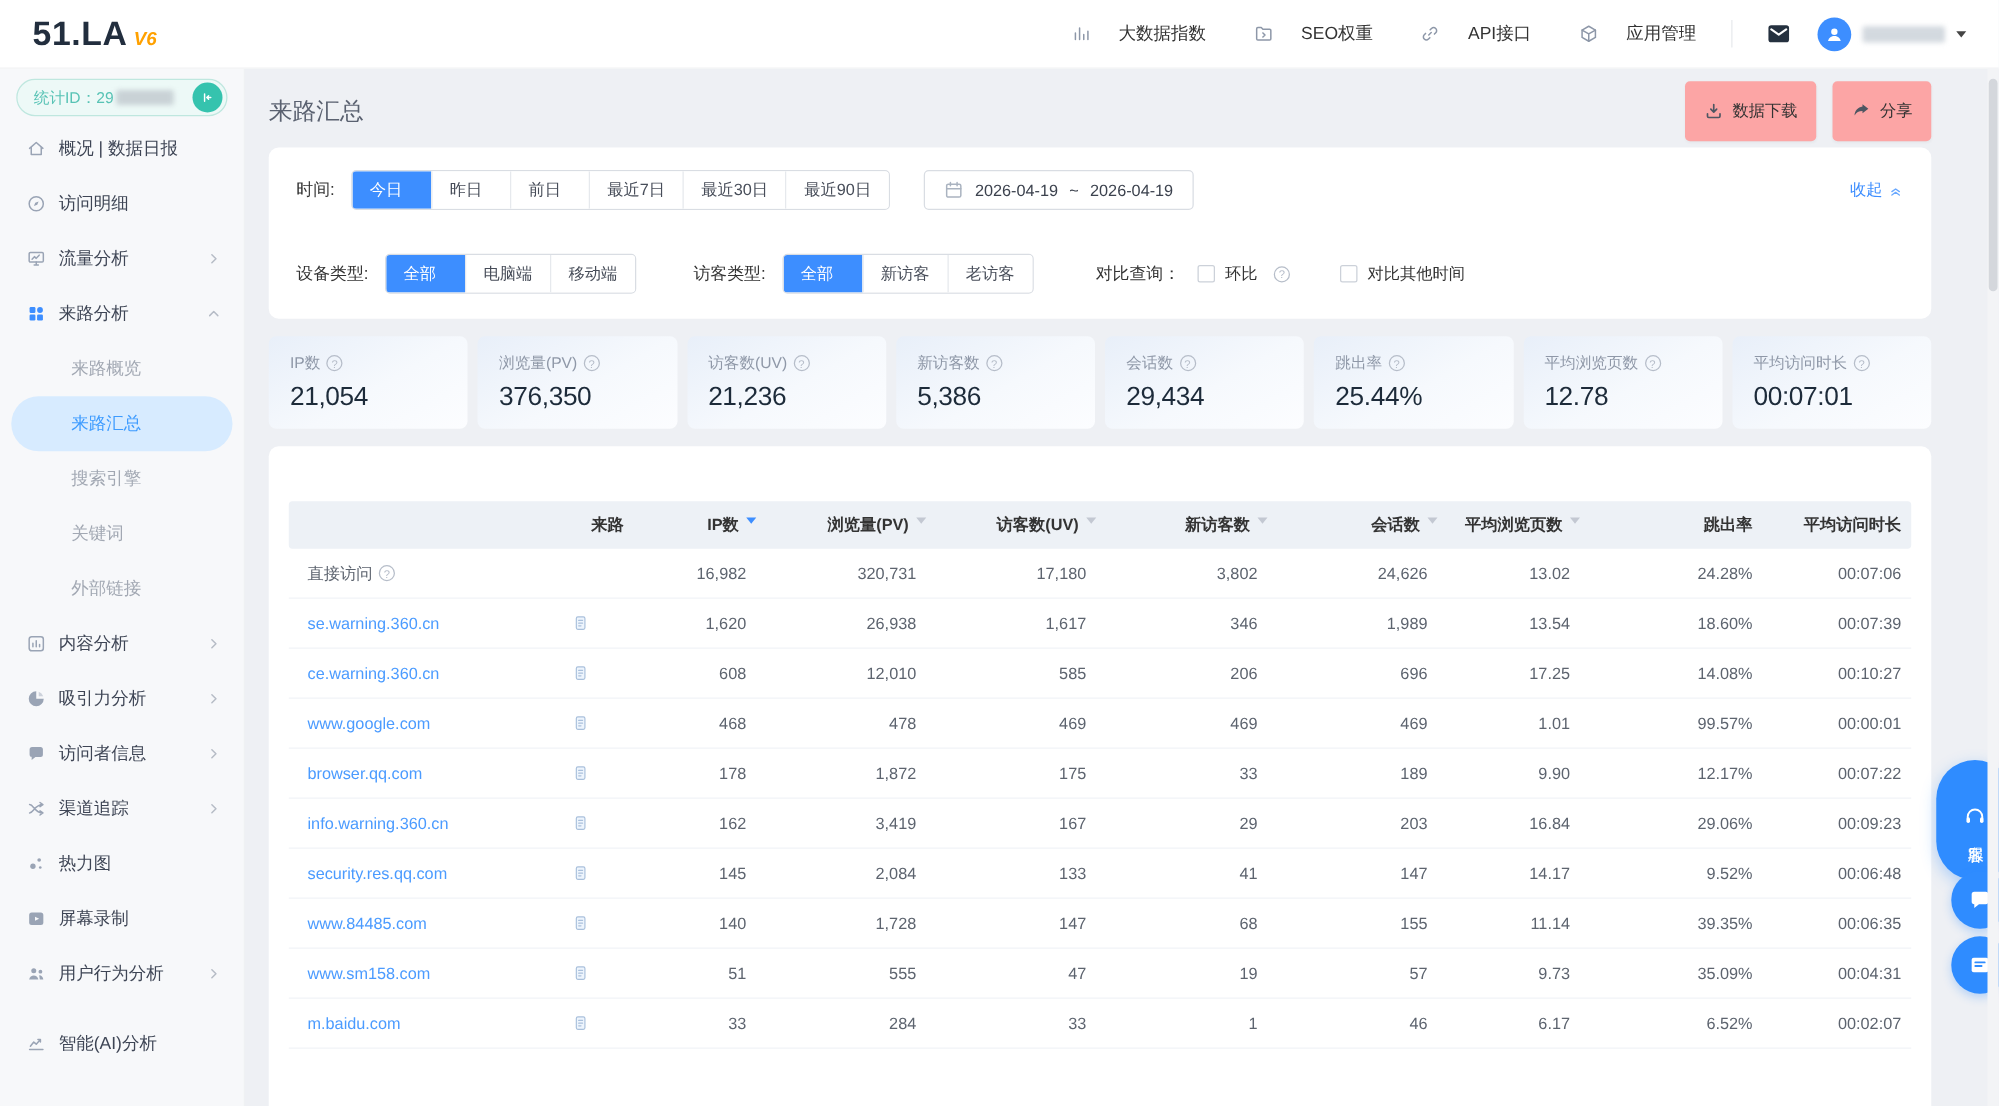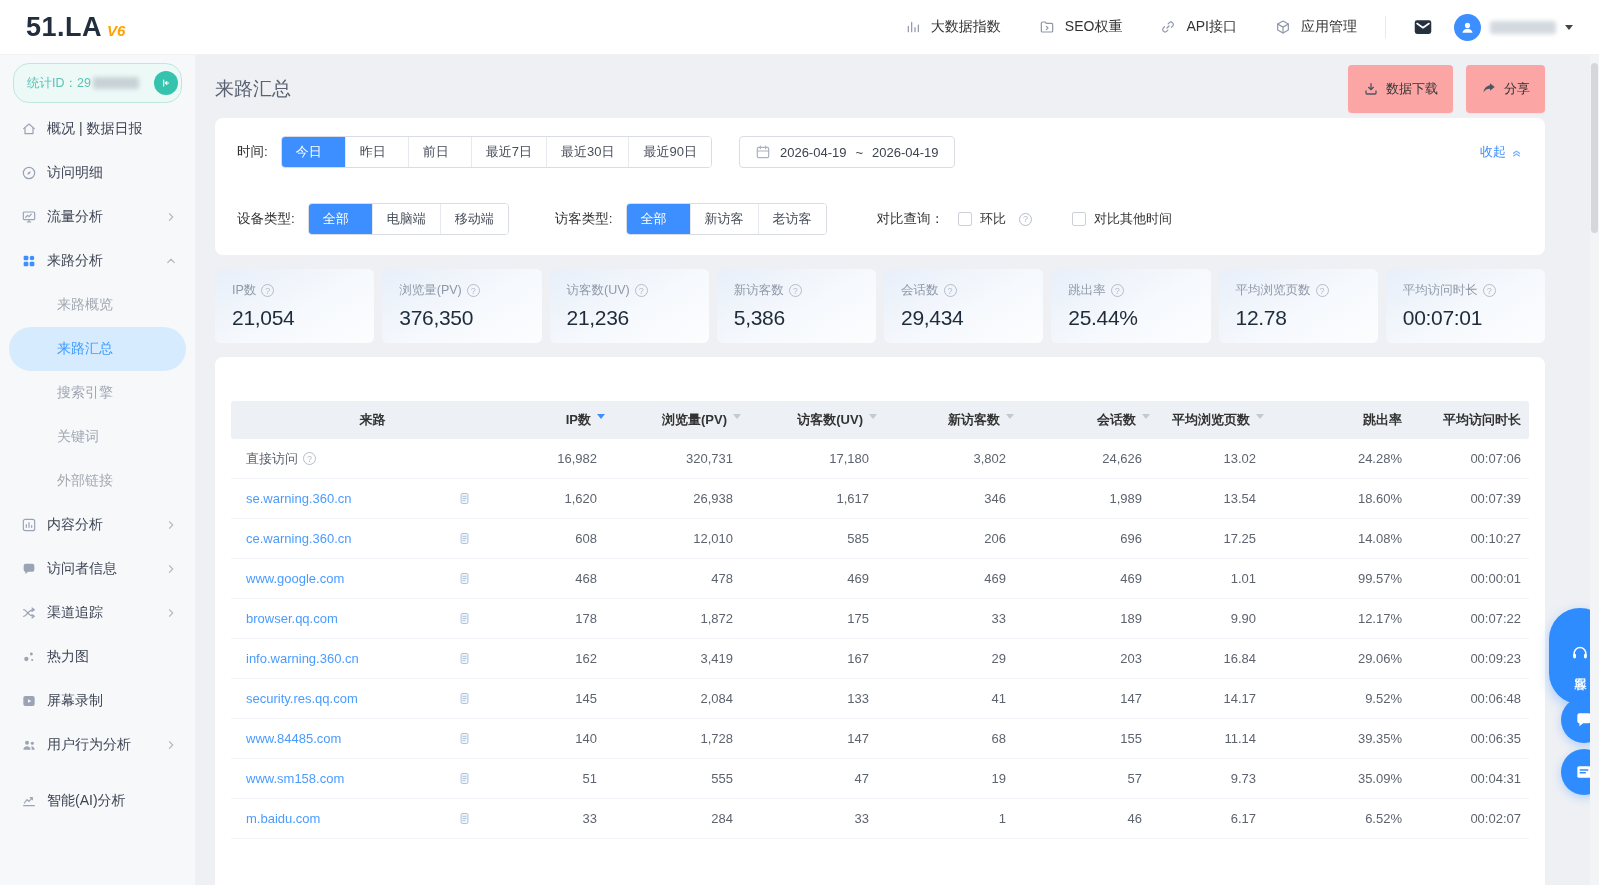--- a/index.html
+++ b/index.html
@@ -6,34 +6,34 @@
 html,body{width:1599px;height:885px;overflow:hidden;font-family:"Liberation Sans","DejaVu Sans",sans-serif;background:#eef0f4;color:#333;font-size:13px}
 .ic{display:inline-flex;flex:none}
 .ic svg{width:16px;height:16px;display:block}
 
 
 .topbar{position:absolute;top:0;left:0;right:0;height:55px;background:#fff;display:flex;align-items:center;padding:0 26px;z-index:20;border-bottom:1px solid #f1f2f4}
 .logo{display:flex;align-items:baseline;gap:5px;cursor:pointer}
 .logo-main{font-size:27px;font-weight:800;color:#222e3e;letter-spacing:.5px}
 .logo-v{color:#ffa100;font-size:15px;font-weight:700;font-style:italic}
 .topnav{margin-left:auto;display:flex;align-items:center;gap:38px}
-.nav-item{display:flex;align-items:center;gap:10px;color:#333;cursor:pointer;font-size:14px}
+.nav-item{display:flex;align-items:center;gap:22px;color:#333;cursor:pointer;font-size:14px}
 .nav-item .ic{color:#8d97a8}
 .user-area{display:flex;align-items:center;margin-left:28px}
 .vdiv{width:1px;height:22px;background:#e8eaed;margin-right:26px}
 .mail{color:#25313f;cursor:pointer}
 .mail svg{width:22px;height:22px}
 .avatar{width:27px;height:27px;border-radius:50%;background:#3d8eff;display:flex;align-items:center;justify-content:center;margin-left:20px;cursor:pointer}
 .avatar svg{width:17px;height:17px}
 .blur-name{width:66px;height:13px;background:#d3d9df;border-radius:2px;filter:blur(2px);margin-left:9px}
 .caret-down{width:0;height:0;border:4.5px solid transparent;border-top:5.5px solid #444;margin-left:9px;margin-top:5px;cursor:pointer}
 
 
 .sidebar{position:absolute;top:55px;left:0;bottom:0;width:196px;background:#f7f8fa;border-right:1px solid #eff1f3;overflow:hidden;z-index:10}
-.statid{margin:8px 13px 4px;height:40px;border:1px solid #bfe7df;background:#edf9f7;border-radius:16px;display:flex;align-items:center;padding:0 3px 0 13px;color:#58c3b5;font-size:12.5px}
+.statid{margin:8px 13px 4px;height:30px;border:1px solid #bfe7df;background:#edf9f7;border-radius:16px;display:flex;align-items:center;padding:0 3px 0 13px;color:#58c3b5;font-size:12.5px}
 .statid-blur{width:46px;height:12px;background:#c9d2d6;border-radius:2px;filter:blur(2px);margin:0 4px 0 2px}
 .statid-btn{width:24px;height:24px;border-radius:50%;background:#35c3ae;color:#fff;display:flex;align-items:center;justify-content:center;margin-left:auto;cursor:pointer}
 .statid-btn svg{width:14px;height:14px}
 #menu{margin-top:4px}
 .m-item{height:44px;display:flex;align-items:center;padding:0 18px 0 21px;gap:10px;color:#3e4555;font-size:14px;cursor:pointer}
 .m-item .ic{color:#9aa4b5}
 .m-item .ic.blue{color:#3d8eff}
 .m-label{flex:1;white-space:nowrap}
 .chev{color:#b6bcc6;display:flex}
 .chev svg{width:12px;height:12px}
@@ -71,21 +71,21 @@
 
 .stats{display:grid;grid-template-columns:repeat(8,1fr);gap:8px;margin-top:14px}
 .stat-card{height:74px;border-radius:6px;padding:13px 17px;background:linear-gradient(150deg,#e8eff9 0%,#f6f9fd 55%,#fcfdff 100%)}
 .stat-label{display:flex;align-items:center;color:#8f98a8;font-size:12.5px;white-space:nowrap}
 .stat-value{margin-top:7px;font-size:21px;font-weight:400;color:#1d2b3a;letter-spacing:-.3px}
 
 .table-card{background:#fff;border-radius:8px;margin-top:14px;padding:44px 16px 0;height:620px}
 .trow{display:grid;grid-template-columns:226px 42px 106px 136px 136px 137px 136px 114px 146px 119px;align-items:center}
 .thead{background:#edf1f6;height:38px;border-radius:3px;font-weight:700;color:#333}
 .th{font-size:13px}
-.th.name{padding-left:15px;grid-column:1/3;text-align:center}
+.th.name{padding-left:15px;grid-column:1/3;text-align:right}
 .th.num{text-align:right}
 .th.nosort{padding-right:8px}
 .tr{height:40px;border-bottom:1px solid #f1f4f8}
 .td{font-size:13px;color:#5d646f}
 .td.name{padding-left:15px;display:flex;align-items:center}
 .td.num{text-align:right;padding-right:8px}
 .src-link{color:#4b9bff;cursor:pointer;text-decoration:none}
 .doc{display:flex;cursor:pointer;color:#a9c0dc}
 .doc svg{width:15px;height:17px}
 .sort{display:inline-block;width:0;height:0;border:4px solid transparent;border-top:5px solid #c3c8d2;margin-left:6px;vertical-align:1px}
@@ -245,20 +245,34 @@
         <span>外部链接</span>
       </div>
       <div class="m-item">
         <span class="ic ">
           <svg viewBox="0 0 24 24" fill="none" stroke="currentColor" stroke-width="1.8" stroke-linecap="round" stroke-linejoin="round">
             <rect x="3.5" y="3.5" width="17" height="17" rx="3"></rect>
             <path d="M8 15.5v-4M12 15.5v-7M16 15.5V13"></path>
           </svg>
         </span>
         <span class="m-label">内容分析</span>
+        <span class="chev right">
+          <svg viewBox="0 0 24 24" fill="none" stroke="currentColor" stroke-width="2.4" stroke-linecap="round" stroke-linejoin="round">
+            <path d="M9 5.5 15.5 12 9 18.5"></path>
+          </svg>
+        </span>
+      </div>
+      <div class="m-item">
+        <span class="ic ">
+          <svg viewBox="0 0 24 24" fill="none" stroke="currentColor" stroke-width="1.8" stroke-linecap="round" stroke-linejoin="round">
+            <path d="M12 3a9 9 0 1 0 9 9h-9z" fill="currentColor" stroke="none"></path>
+            <path d="M15 3.6A9 9 0 0 1 20.4 9H15z" fill="currentColor" stroke="none" opacity=".45"></path>
+          </svg>
+        </span>
+        <span class="m-label">吸引力分析</span>
         <span class="chev right">
           <svg viewBox="0 0 24 24" fill="none" stroke="currentColor" stroke-width="2.4" stroke-linecap="round" stroke-linejoin="round">
             <path d="M9 5.5 15.5 12 9 18.5"></path>
           </svg>
         </span>
       </div>
       <div class="m-item">
         <span class="ic ">
           <svg viewBox="0 0 24 24" fill="none" stroke="currentColor" stroke-width="1.8" stroke-linecap="round" stroke-linejoin="round">
             <path d="M4 7a3 3 0 0 1 3-3h10a3 3 0 0 1 3 3v6a3 3 0 0 1-3 3h-6l-4.5 3.5V16H7a3 3 0 0 1-3-3z" fill="currentColor" stroke="none"></path>

